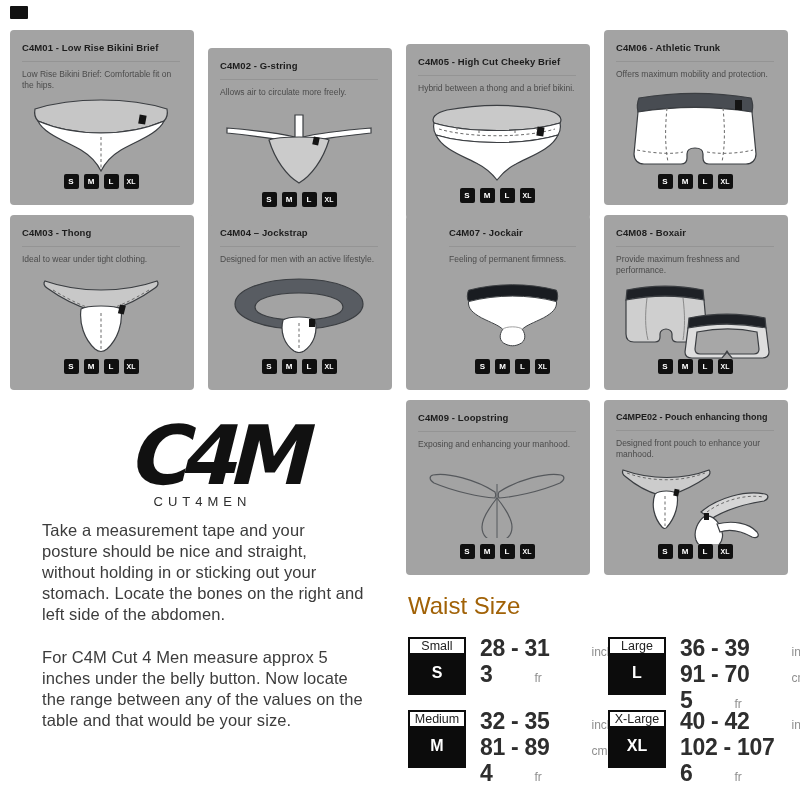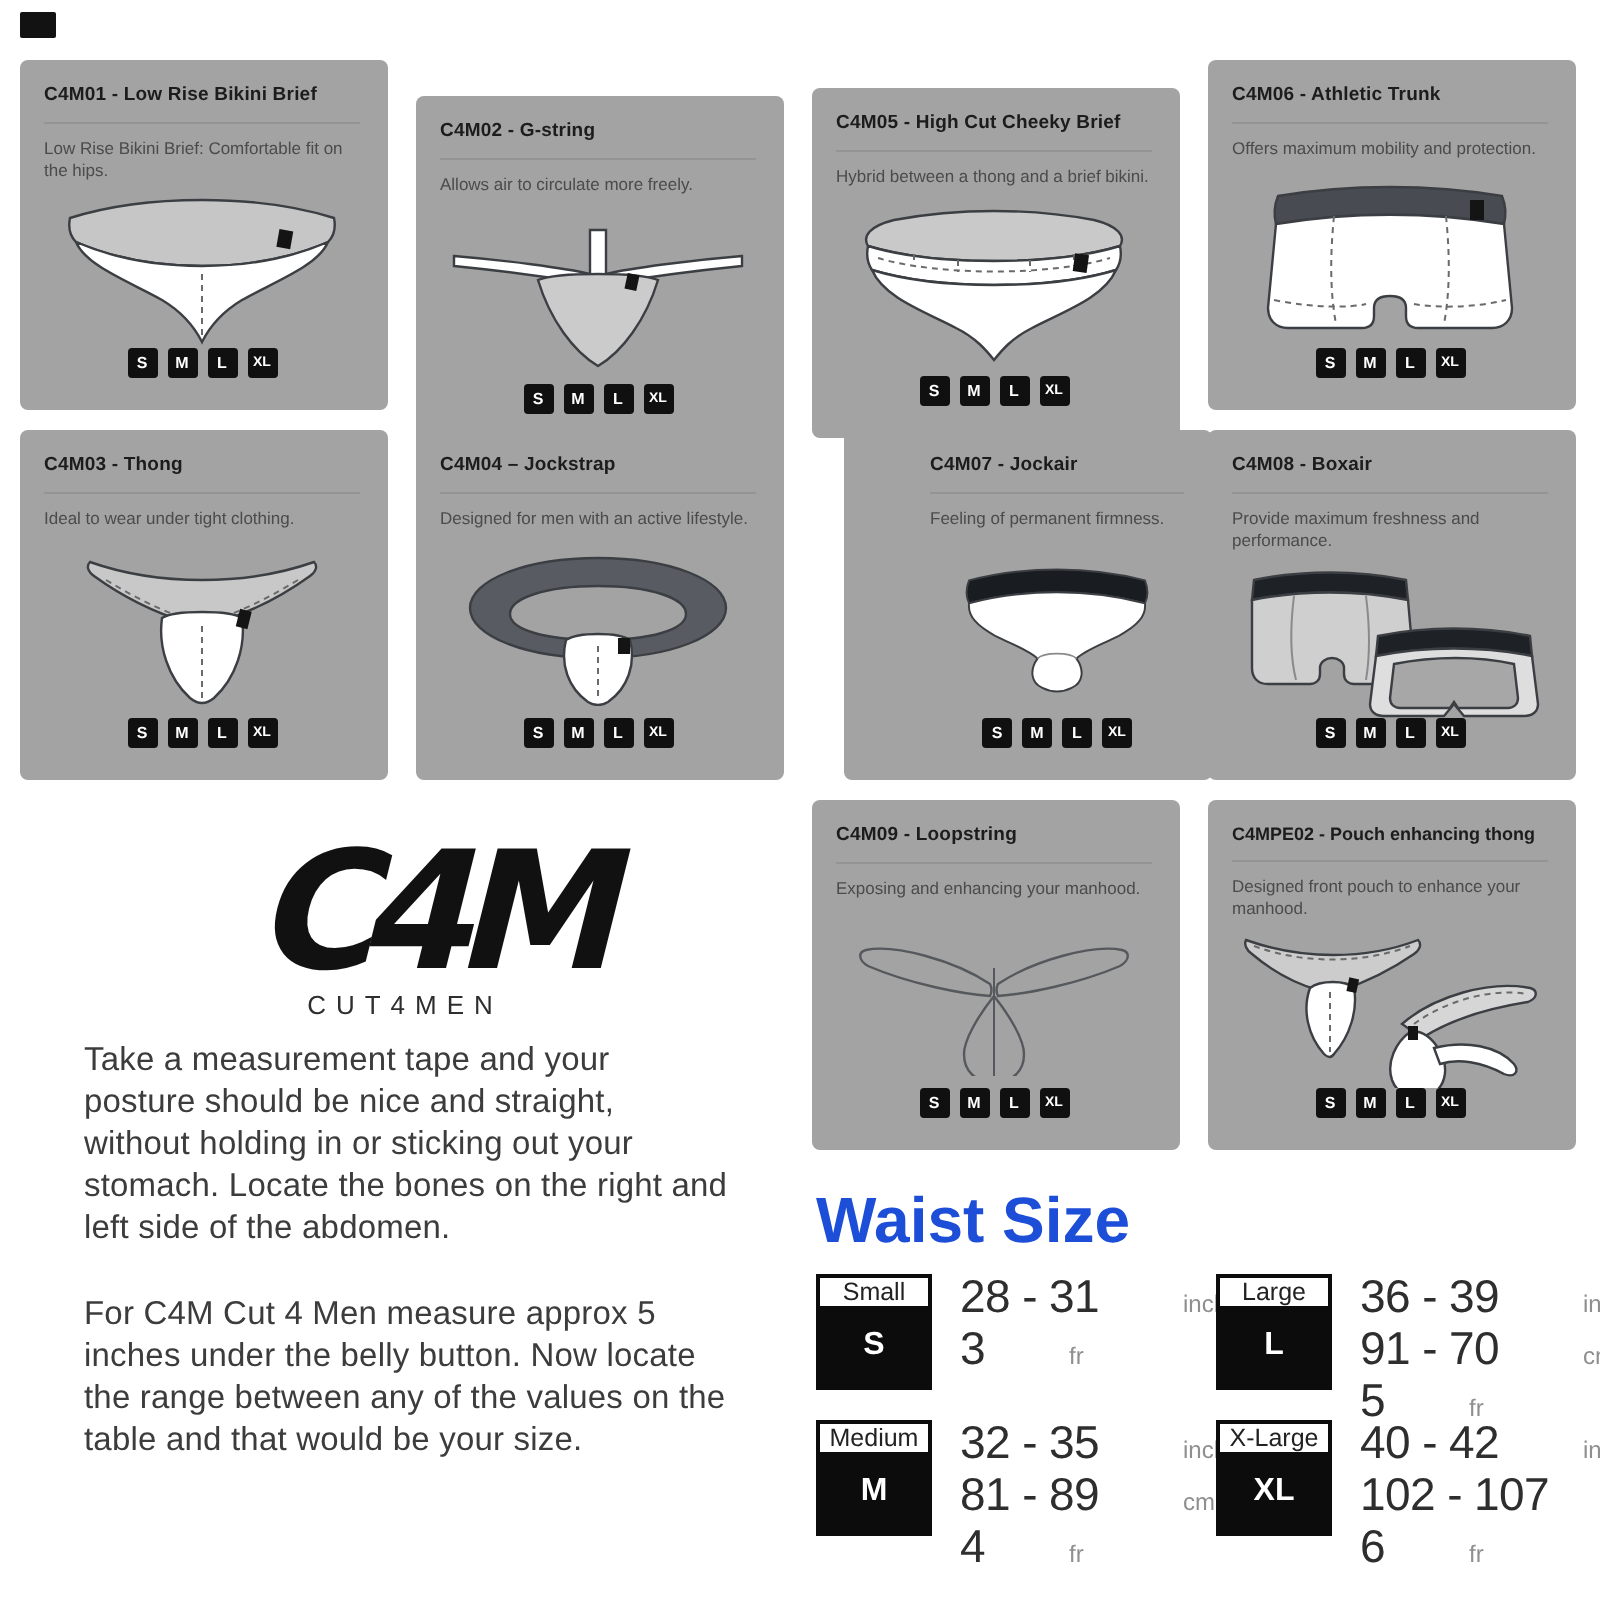--- a/index.html
+++ b/index.html
@@ -16,31 +16,31 @@
   .card-art svg{display:block;}
   .badges{display:flex;justify-content:center;gap:5px;padding-bottom:6px;}
   .badge{width:15px;height:15px;background:#101010;color:#ffffff;font-weight:bold;font-size:8px;
          display:flex;align-items:center;justify-content:center;border-radius:2px;}
   .badge.xl{font-size:7px;}
   .logo-block{position:absolute;left:55px;top:414px;width:290px;text-align:center;}
   .logo-sub{font-size:13px;letter-spacing:5px;color:#2e2e2e;margin-top:-8px;padding-left:5px;}
   .instructions{position:absolute;left:42px;top:520px;width:322px;font-size:16.5px;
                 line-height:1.28;color:#3c3c3c;letter-spacing:.1px;}
   .instructions p{margin:0 0 21px 0;}
-  .waist-heading{position:absolute;left:408px;top:592px;font-size:32px;font-weight:700;color:#1d4ed8;}
+  .waist-heading{position:absolute;left:408px;top:592px;font-size:24px;font-weight:400;color:#a16207;}
   .entry{position:absolute;display:flex;align-items:flex-start;}
   .size-box{width:58px;height:58px;border:2px solid #0c0c0c;box-sizing:border-box;background:#ffffff;
             display:flex;flex-direction:column;}
   .size-box .lbl{height:14px;display:flex;align-items:center;justify-content:center;
                  font-size:12.5px;color:#222222;}
   .size-box .ltr{flex:1;background:#0c0c0c;color:#ffffff;font-weight:bold;font-size:16px;
                  display:flex;align-items:center;justify-content:center;}
   .entry-lines{margin-left:14px;padding-top:0;}
   .eline{line-height:22px;white-space:nowrap;}
-  .val{font-size:23px;color:#2e2e2e;letter-spacing:-.3px;}
+  .val{font-size:23px;color:#2e2e2e;letter-spacing:-.3px;font-weight:bold;}
   .unit{font-size:12px;color:#8f8f8f;margin-left:6px;padding-left:36px;}
   .stitch{stroke:#6a6a6a;stroke-width:1;fill:none;stroke-dasharray:3 2.5;}
   .oline{stroke:#3b3e42;stroke-width:1.2;}
   .thin{stroke:#8a8a8a;stroke-width:1;fill:none;}
 </style>
 </head>
 <body>
 
 <div class="corner-tag"></div>
 
@@ -164,21 +164,21 @@
     </svg>
   </div>
   <div class="badges">
     <div class="badge">S</div>
     <div class="badge">M</div>
     <div class="badge">L</div>
     <div class="badge xl">XL</div>
   </div>
 </div>
 
-<div class="card" style="left:422px;top:215px;padding-left:43px;">
+<div class="card" style="left:406px;top:215px;padding-left:43px;">
   <div class="card-title">C4M07 - Jockair</div>
   <hr class="card-divider">
   <div class="card-desc">Feeling of permanent firmness.</div>
   <div class="card-art">
     <svg width="156" height="80" viewBox="0 0 156 80">
       <path class="oline" d="M24 12 C58 3 98 3 132 12 C134 17 134 22 132 26 C98 17 58 17 24 26 C22 22 22 17 24 12 Z" fill="#191c21"></path>
       <path class="oline" d="M24 26 C58 17 98 17 132 26 C133 34 127 40 116 46 C104 52 95 55 90 60 C95 67 94 75 87 78 C81 81 75 81 69 78 C62 75 61 67 66 60 C61 55 52 52 40 46 C29 40 23 34 24 26 Z" fill="#ffffff"></path>
       <path class="thin" d="M66 60 C70 56 86 56 90 60"></path>
     </svg>
   </div>

